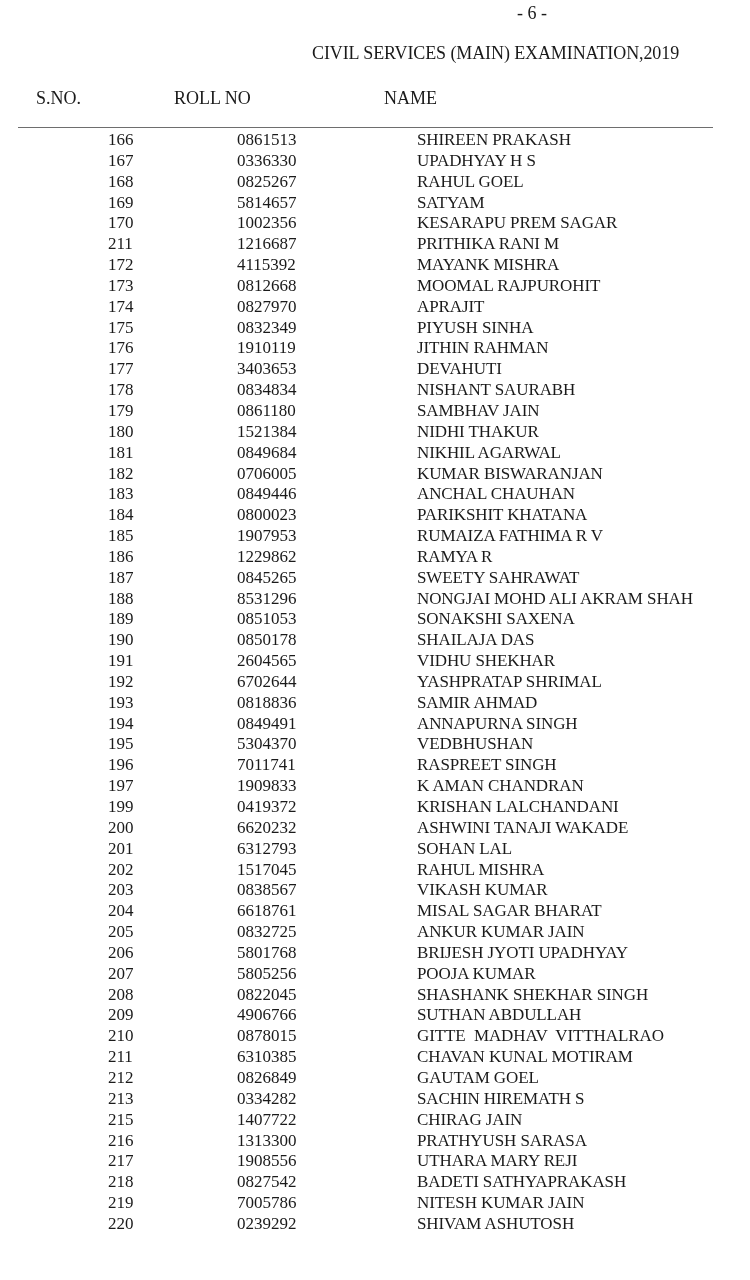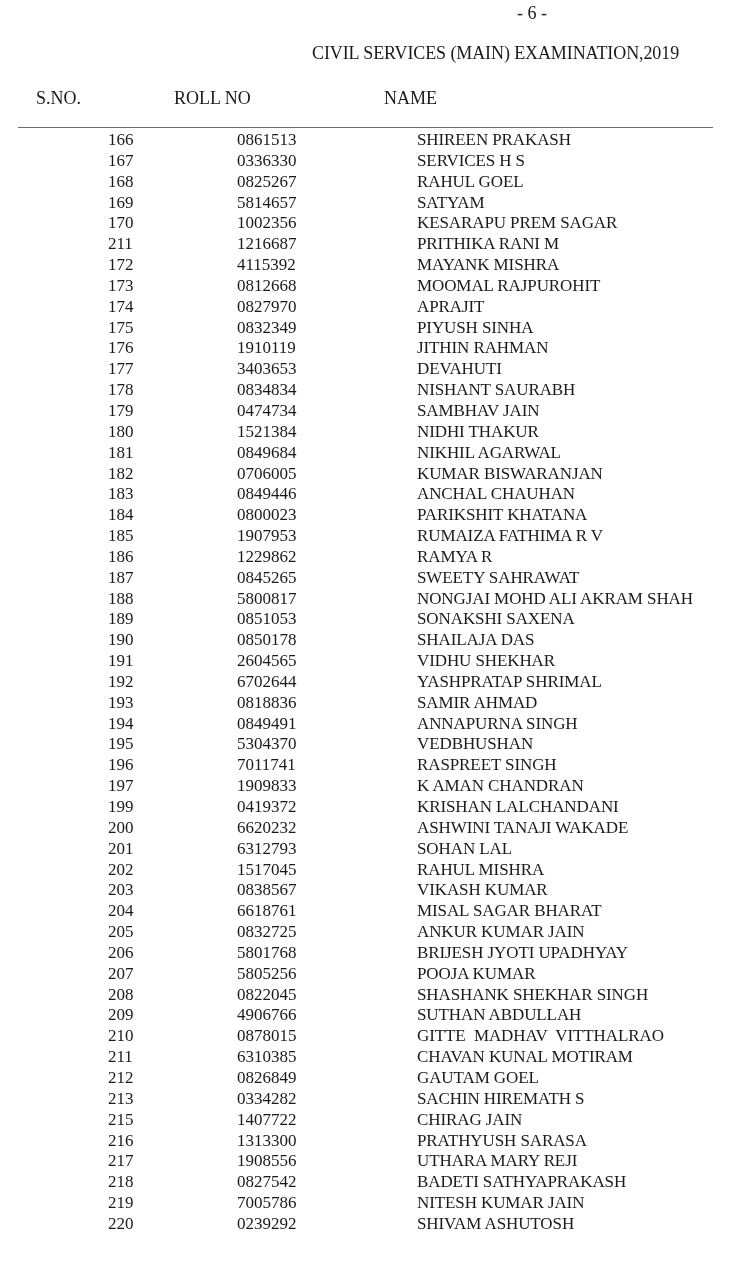--- a/index.html
+++ b/index.html
@@ -89,21 +89,21 @@
 
 <div class="rows" id="rows">
     <div class="row">
       <span class="cell-sno">166</span>
       <span class="cell-roll">0861513</span>
       <span class="cell-name">SHIREEN PRAKASH</span>
     </div>
     <div class="row">
       <span class="cell-sno">167</span>
       <span class="cell-roll">0336330</span>
-      <span class="cell-name">SERVICES H S</span>
+      <span class="cell-name">UPADHYAY H S</span>
     </div>
     <div class="row">
       <span class="cell-sno">168</span>
       <span class="cell-roll">0825267</span>
       <span class="cell-name">RAHUL GOEL</span>
     </div>
     <div class="row">
       <span class="cell-sno">169</span>
       <span class="cell-roll">5814657</span>
       <span class="cell-name">SATYAM</span>
@@ -148,21 +148,21 @@
       <span class="cell-roll">3403653</span>
       <span class="cell-name">DEVAHUTI</span>
     </div>
     <div class="row">
       <span class="cell-sno">178</span>
       <span class="cell-roll">0834834</span>
       <span class="cell-name">NISHANT SAURABH</span>
     </div>
     <div class="row">
       <span class="cell-sno">179</span>
-      <span class="cell-roll">0474734</span>
+      <span class="cell-roll">0861180</span>
       <span class="cell-name">SAMBHAV JAIN</span>
     </div>
     <div class="row">
       <span class="cell-sno">180</span>
       <span class="cell-roll">1521384</span>
       <span class="cell-name">NIDHI THAKUR</span>
     </div>
     <div class="row">
       <span class="cell-sno">181</span>
       <span class="cell-roll">0849684</span>
@@ -193,21 +193,21 @@
       <span class="cell-roll">1229862</span>
       <span class="cell-name">RAMYA R</span>
     </div>
     <div class="row">
       <span class="cell-sno">187</span>
       <span class="cell-roll">0845265</span>
       <span class="cell-name">SWEETY SAHRAWAT</span>
     </div>
     <div class="row">
       <span class="cell-sno">188</span>
-      <span class="cell-roll">5800817</span>
+      <span class="cell-roll">8531296</span>
       <span class="cell-name">NONGJAI MOHD ALI AKRAM SHAH</span>
     </div>
     <div class="row">
       <span class="cell-sno">189</span>
       <span class="cell-roll">0851053</span>
       <span class="cell-name">SONAKSHI SAXENA</span>
     </div>
     <div class="row">
       <span class="cell-sno">190</span>
       <span class="cell-roll">0850178</span>

